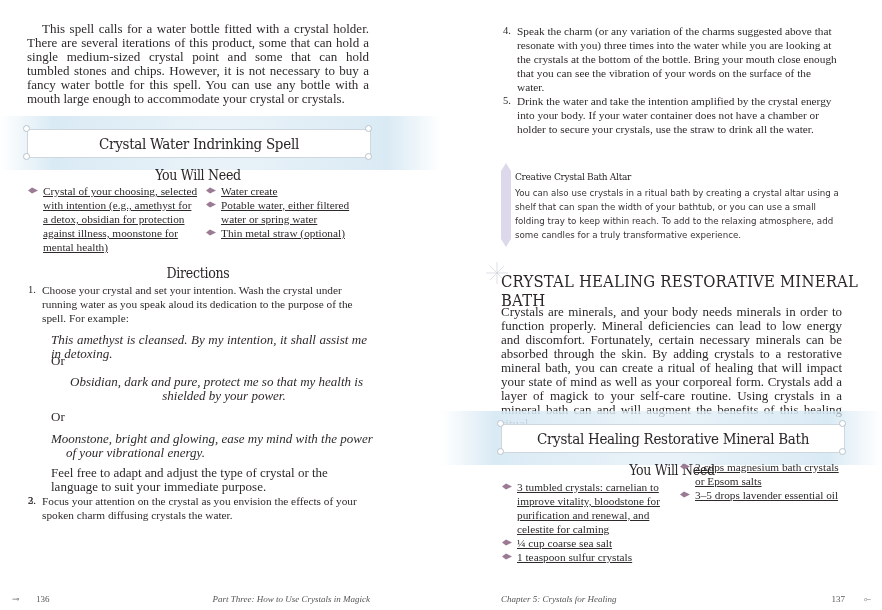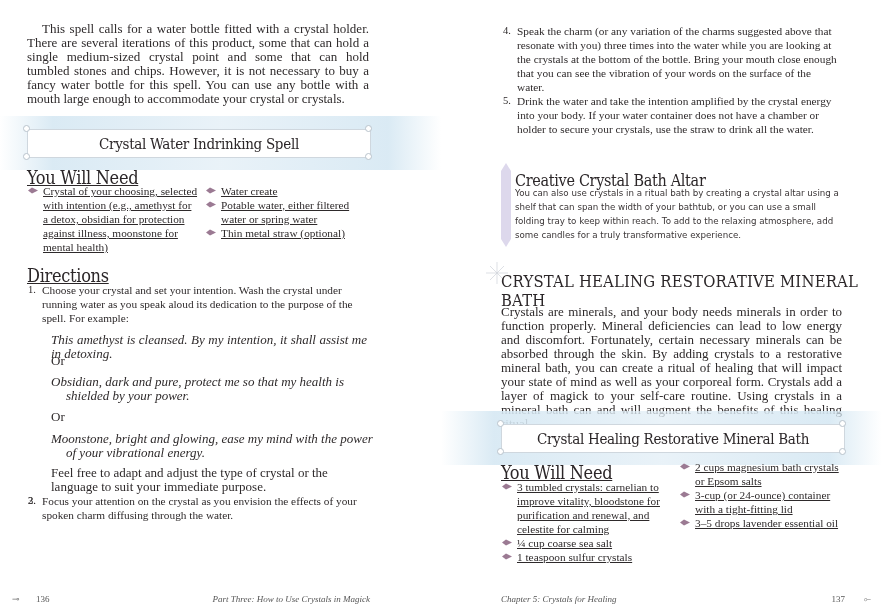--- a/index.html
+++ b/index.html
@@ -10,21 +10,21 @@
   .page.right { left: 441px; }
   .body-text { font-size: 13px; line-height: 14px; text-align: justify; }
   .title-font { font-family: "DejaVu Serif", serif; font-stretch: condensed; letter-spacing: -0.3px; color: #2b2628; }
 
   .banner-wrap { position: absolute; height: 54px;
     background: linear-gradient(90deg, rgba(255,255,255,0) 0%, rgba(214,232,243,0.9) 12%, rgba(226,238,246,0.75) 50%, rgba(214,232,243,0.9) 88%, rgba(255,255,255,0) 100%); }
   .banner-box { position: absolute; top: 13px; height: 27px; background: #fff; border: 1px solid #cfd7de;
     display: flex; align-items: center; justify-content: center; font-size: 15px; }
   .corner { position: absolute; width: 5px; height: 5px; border-radius: 50%; background: #fff; border: 1px solid #b9c3cc; }
 
-  .need-head { position: absolute; font-size: 18px; text-align: left; text-decoration: underline; }
+  .need-head { position: absolute; font-size: 14px; text-align: center; }
   .list { position: absolute; margin: 0; padding: 0; list-style: none; font-size: 11.3px; line-height: 14px; }
   .list li { position: relative; padding-left: 15px; text-decoration: underline; }
   .bullet { position: absolute; left: 0; top: 3px; width: 10px; height: 7px; }
 
   .dir-list { position: absolute; margin: 0; padding: 0; list-style: none; font-size: 11.3px; line-height: 14px; }
   .dir-list li { position: relative; padding-left: 14px; }
   .num { position: absolute; left: 0; top: 0; font-size: 10.5px; }
   .italic { font-style: italic; }
 
   .footer { position: absolute; top: 594px; font-size: 9px; color: #555; }
@@ -67,32 +67,32 @@
 
   <ul class="dir-list" style="left:28px;top:283px;width:340px;">
     <li>
       <span class="num">1.</span>
       <span>Choose your crystal and set your intention. Wash the crystal under running water as you speak aloud its dedication to the purpose of the spell. For example:</span>
     </li>
   </ul>
 
   <div class="body-text italic" style="position:absolute;left:51px;top:333px;width:316px;">This amethyst is cleansed. By my intention, it shall assist me in detoxing.</div>
   <div class="body-text" style="position:absolute;left:51px;top:354px;">Or</div>
-  <div class="body-text italic" style="position:absolute;left:51px;top:375px;width:316px;padding-left:15px;text-indent:-15px;text-align:left;">Obsidian, dark and pure, protect me so that my health is shielded by your power.</div>
+  <div class="body-text italic" style="position:absolute;left:51px;top:375px;width:316px;padding-left:15px;text-indent:-15px;text-align:center;">Obsidian, dark and pure, protect me so that my health is shielded by your power.</div>
   <div class="body-text" style="position:absolute;left:51px;top:410px;">Or</div>
   <div class="body-text italic" style="position:absolute;left:51px;top:432px;width:316px;padding-left:15px;text-indent:-15px;text-align:left;">Moonstone, bright and glowing, ease my mind with the power of your vibrational energy.</div>
   <div class="body-text" style="position:absolute;left:51px;top:466px;width:316px;text-align:left;">Feel free to adapt and adjust the type of crystal or the language to suit your immediate purpose.</div>
 
   <ul class="dir-list" style="left:28px;top:494px;width:340px;">
     <li>
       <span class="num">2.</span>
     </li>
     <li>
       <span class="num">3.</span>
-      <span>Focus your attention on the crystal as you envision the effects of your spoken charm diffusing through the water.</span>
+      <span>Focus your attention on the crystal as you envision the effects of your spoken charm diffusing crystals the water.</span>
     </li>
   </ul>
 
   <div class="footer" style="left:12px;width:358px;">
     <span style="position:absolute;left:0;top:0;font-size:9px;color:#777;">⊸</span>
     <span style="position:absolute;left:24px;top:0;">136</span>
     <span class="footer-italic" style="position:absolute;right:0;top:0;white-space:nowrap;">Part Three: How to Use Crystals in Magick</span>
   </div>
 </div>
 
@@ -105,21 +105,21 @@
     <li>
       <span class="num">5.</span>
       <span>Drink the water and take the intention amplified by the crystal energy into your body. If your water container does not have a chamber or holder to secure your crystals, use the straw to drink all the water.</span>
     </li>
   </ul>
 
   <div style="position:absolute;left:60px;top:163px;width:345px;height:100px;">
     <svg width="10" height="84" style="position:absolute;left:0;top:0;">
       <polygon points="5,0 10,8 10,76 5,84 0,76 0,8" fill="#ddd8ec"></polygon>
     </svg>
-    <div class="title-font" style="position:absolute;left:14px;top:8px;font-size:16px;">Creative Crystal Bath Altar</div>
+    <div class="title-font" style="position:absolute;left:14px;top:8px;font-size:10px;">Creative Crystal Bath Altar</div>
     <div style="position:absolute;left:14px;top:23px;width:330px;font-family:'DejaVu Sans',sans-serif;font-size:8.7px;line-height:14px;color:#3a3536;">You can also use crystals in a ritual bath by creating a crystal altar using a shelf that can span the width of your bathtub, or you can use a small folding tray to keep within reach. To add to the relaxing atmosphere, add some candles for a truly transformative experience.</div>
   </div>
 
   <svg width="22" height="22" style="position:absolute;left:45px;top:262px;">
     <g stroke="#cfd3da" stroke-width="0.7">
       <line x1="11" y1="0" x2="11" y2="22"></line>
         <line x1="0" y1="11" x2="22" y2="11"></line>
       <line x1="4" y1="4" x2="18" y2="18"></line>
         <line x1="18" y1="4" x2="4" y2="18"></line>
     </g>
@@ -148,23 +148,20 @@
       <li><svg class="bullet" viewBox="0 0 10 7">
           <polygon points="0,3.5 4,0.5 10,3.5 4,6.5" fill="#9b7a93"></polygon>
         </svg><span>1 teaspoon sulfur crystals</span></li>
     </ul>
   <ul class="list" style="left:239px;top:460px;width:165px;" id="r-col2">
       <li><svg class="bullet" viewBox="0 0 10 7">
           <polygon points="0,3.5 4,0.5 10,3.5 4,6.5" fill="#9b7a93"></polygon>
         </svg><span>2 cups magnesium bath crystals or Epsom salts</span></li>
       <li><svg class="bullet" viewBox="0 0 10 7">
           <polygon points="0,3.5 4,0.5 10,3.5 4,6.5" fill="#9b7a93"></polygon>
-        </svg><span>3-cup (or 24-ounce) container with a tight-fitting lid</span></li>
-      <li><svg class="bullet" viewBox="0 0 10 7">
-          <polygon points="0,3.5 4,0.5 10,3.5 4,6.5" fill="#9b7a93"></polygon>
         </svg><span>3–5 drops lavender essential oil</span></li>
     </ul>
 
   <div class="footer" style="left:60px;width:370px;">
     <span class="footer-italic" style="position:absolute;left:0;top:0;white-space:nowrap;">Chapter 5: Crystals for Healing</span>
     <span style="position:absolute;right:26px;top:0;">137</span>
     <span style="position:absolute;right:0;top:0;font-size:9px;color:#777;">⟜</span>
   </div>
 </div>
 

